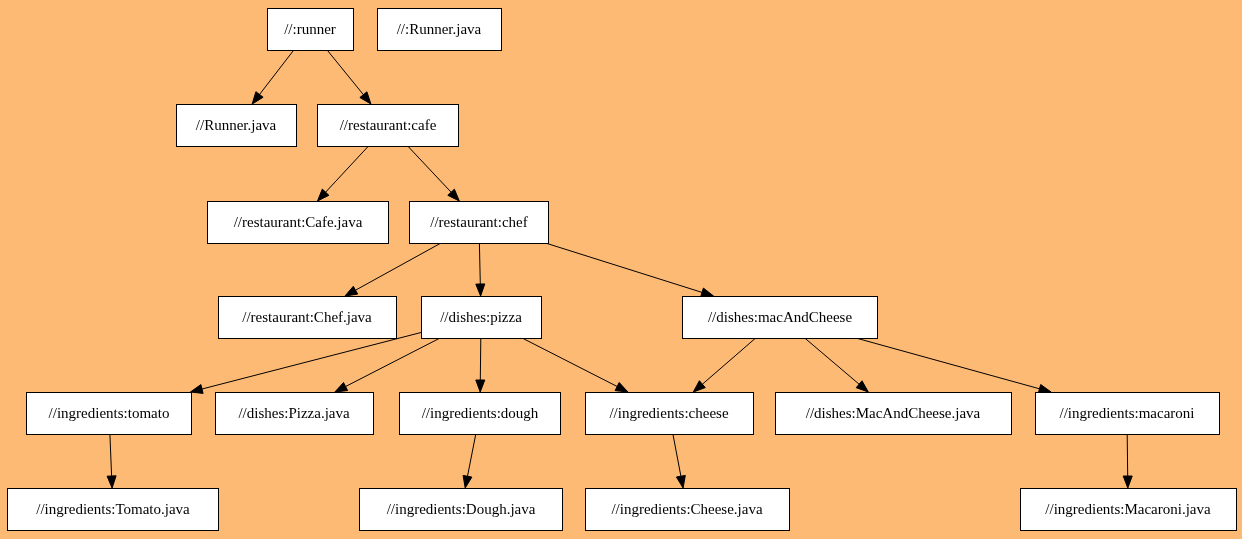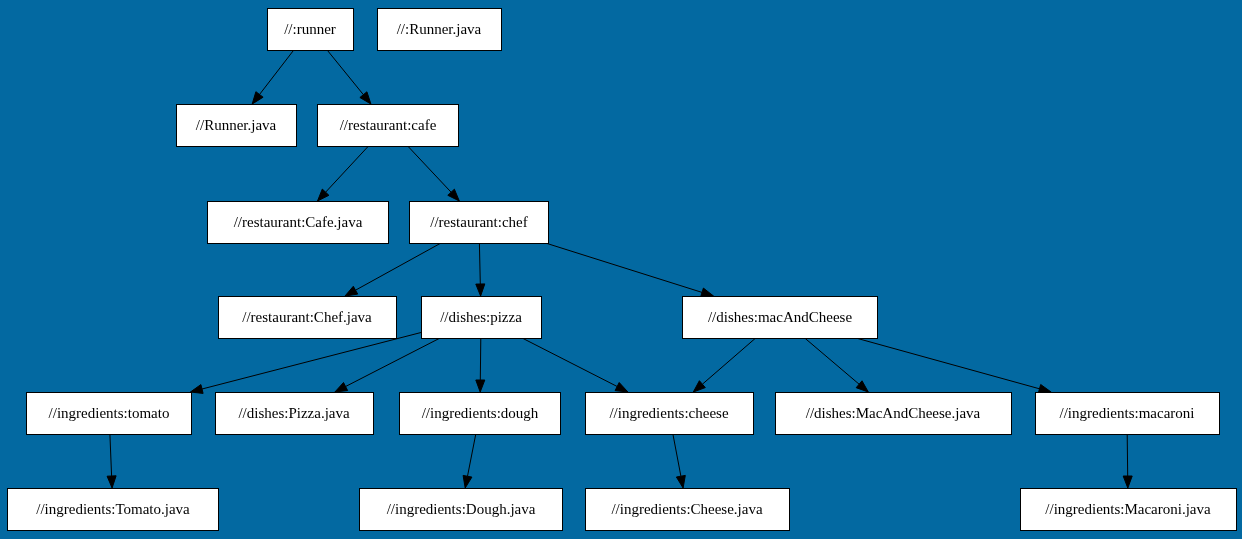--- a/index.html
+++ b/index.html
@@ -4,21 +4,21 @@
 <style>
   html, body {
     margin: 0;
     padding: 0;
     background: #ffffff;
   }
   .canvas {
     width: 1242px;
     height: 539px;
     position: relative;
-    background: #0369a1;
+    background: #fdba74;
     overflow: hidden;
   }
   svg {
     display: block;
   }
   .node-box {
     shape-rendering: crispEdges;
   }
   .node-label {
     font-family: "Liberation Serif", serif;

